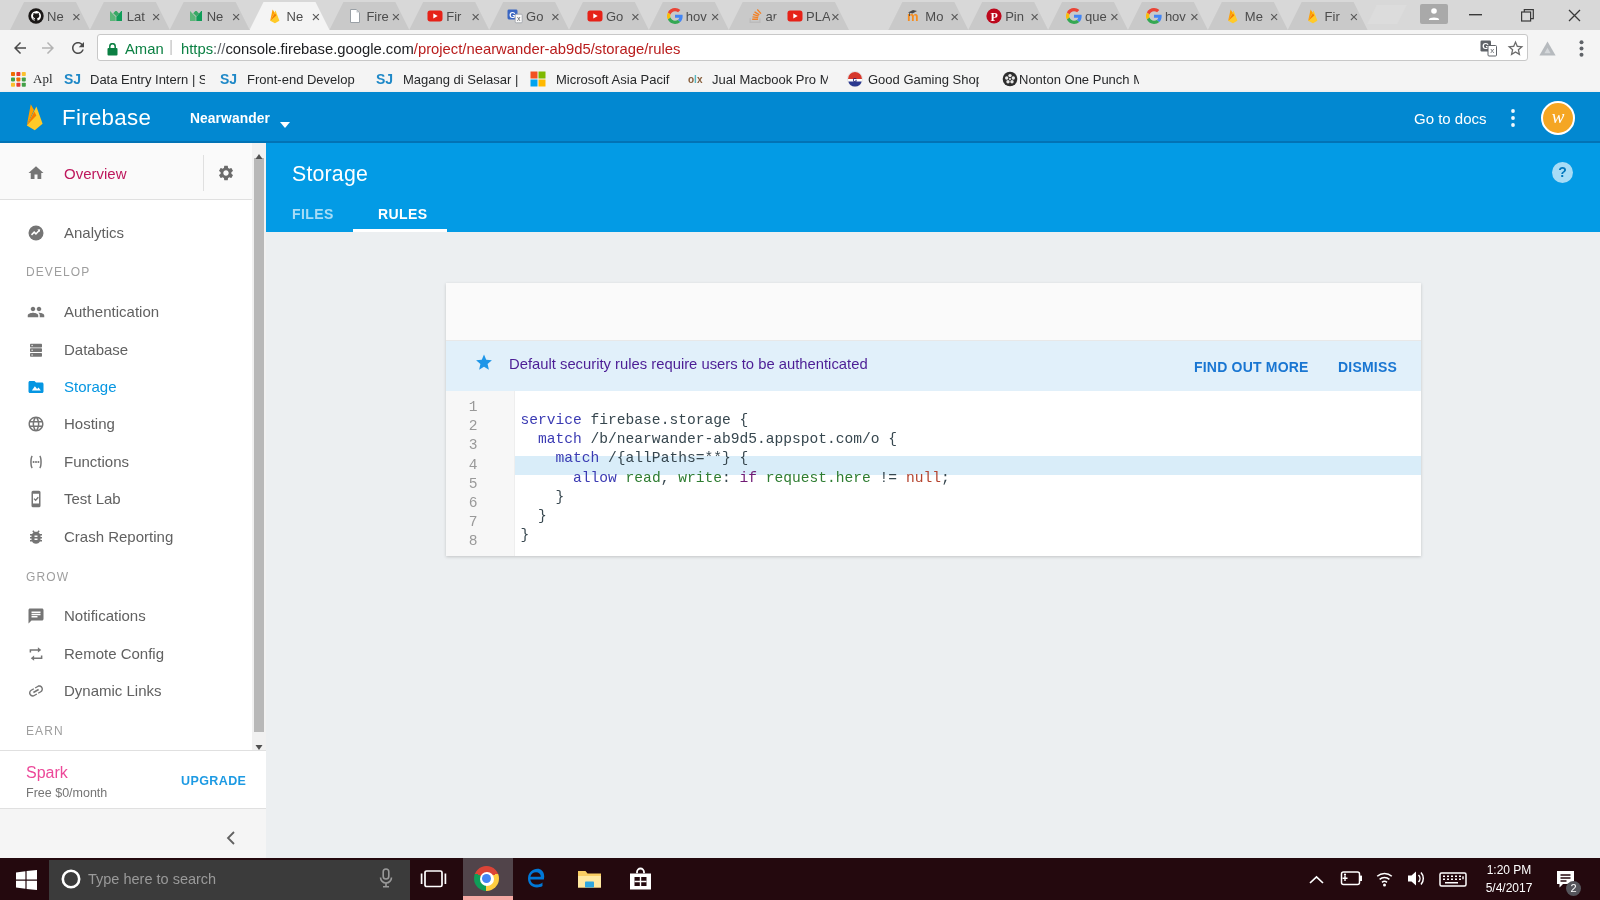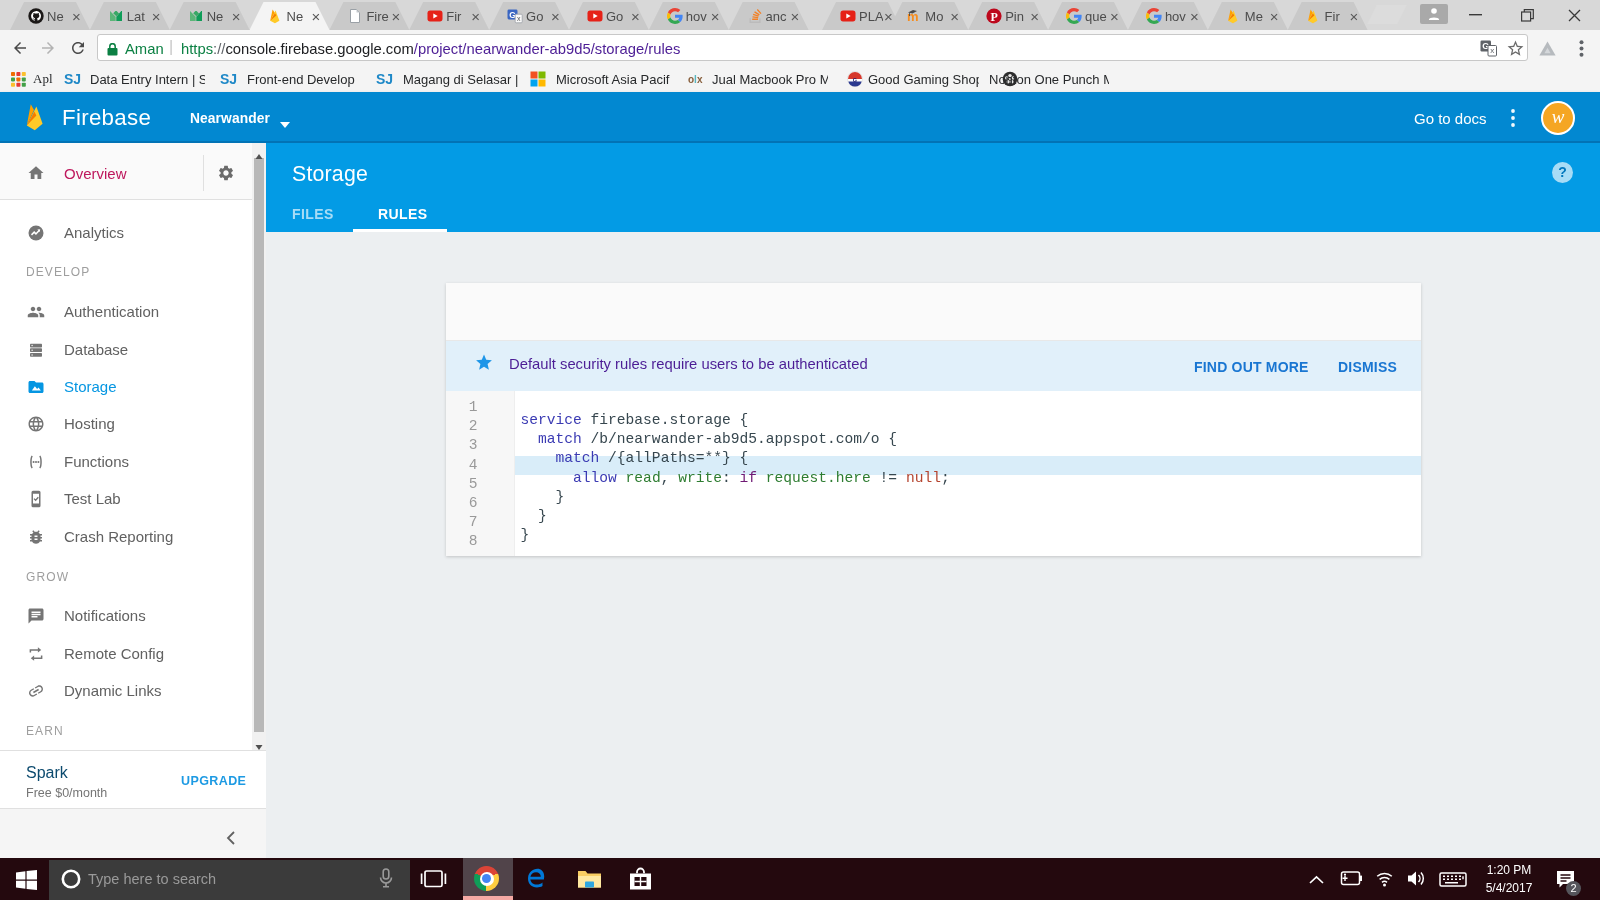--- a/index.html
+++ b/index.html
@@ -119,21 +119,21 @@
     <span class="x">×</span>
   </div>
 <div class="tab" style="left:728.6px;width:80px;">
     <span class="fav"><svg width="16" height="16" viewBox="0 0 16 16">
         <path fill="#bcbbbb" d="M12.2 10.2v3.4H3.9v-3.4H2.5v4.8h11.1v-4.8z"></path>
         <path fill="#f48024" d="M5.2 11.9h5.8v-1.3H5.2zM5.4 9.5l5.7.8.2-1.3-5.7-.8zM5.9 7l5.5 1.7.4-1.2L6.3 5.8zM7.2 4.4l4.8 3 .7-1.1-4.8-3zM9.8 1.9l3.7 4.2 1-.9L10.8 1z"></path>
       </svg></span>
     <span class="t">anc</span>
     <span class="x">×</span>
   </div>
-<div class="tab" style="left:822px;width:80px;align-items:center;">
+<div class="tab" style="left:769px;width:80px;align-items:center;">
     <span class="fav"><svg width="16" height="16" viewBox="0 0 16 16">
         <rect x="0.5" y="2.6" width="15" height="10.8" rx="2.6" fill="#e62117"></rect>
         <polygon points="6.3,5.5 10.7,8 6.3,10.5" fill="#fff"></polygon>
       </svg></span>
     <span class="t">PLA</span>
     <span class="x">×</span>
   </div>
 <div class="tab" style="left:888.3px;width:80px;">
     <span class="fav"><svg width="16" height="16" viewBox="0 0 16 16">
         <text x="1" y="12.5" font-family="Liberation Sans" font-size="13" font-weight="bold" fill="#f78d1e">m</text>
@@ -223,21 +223,21 @@
     </svg></div>
 <div class="abs" style="left:69px;top:39px;"><svg width="18" height="18" viewBox="0 0 24 24" fill="#4a4a4a">
       <path d="M17.65 6.35C16.2 4.9 14.21 4 12 4c-4.42 0-7.99 3.58-7.99 8s3.57 8 7.99 8c3.73 0 6.84-2.55 7.73-6h-2.08c-.82 2.33-3.04 4-5.65 4-3.31 0-6-2.69-6-6s2.69-6 6-6c1.66 0 3.14.69 4.22 1.78L13 11h7V4l-2.35 2.35z"></path>
     </svg></div>
 <div class="abs" style="left:107px;top:42px;"><svg width="11" height="13" viewBox="0 0 11 13">
       <rect x="0.5" y="5" width="10" height="7.5" rx="1" fill="#0b8043"></rect>
       <path d="M2.8 5V3.4a2.7 2.7 0 0 1 5.4 0V5" fill="none" stroke="#0b8043" stroke-width="1.5"></path>
     </svg></div>
 <div class="abs" style="left:125px;top:40.5px;font-size:14.8px;color:#0b8043;">Aman</div>
 <div class="abs" style="left:169px;top:38px;font-size:16px;color:#c6c6c6;">|</div>
-<div class="abs" style="left:181px;top:40.5px;font-size:14.8px;color:#202124;"><span style="color:#0b8043;">https</span><span style="color:#5f6368;">://</span>console.firebase.google.com<span style="color:#4c1d95;">/project/nearwander-ab9d5/storage/rules</span></div>
+<div class="abs" style="left:181px;top:40.5px;font-size:14.8px;color:#202124;"><span style="color:#0b8043;">https</span><span style="color:#5f6368;">://</span>console.firebase.google.com<span style="color:#b91c1c;">/project/nearwander-ab9d5/storage/rules</span></div>
 <div class="abs" style="left:1480px;top:40px;"><svg width="17" height="17" viewBox="0 0 17 17">
       <rect x="0.5" y="0.5" width="10.5" height="11" rx="1.2" fill="#5f6368"></rect>
       <text x="5.7" y="9.3" font-size="9" fill="#fff" text-anchor="middle" font-family="Liberation Sans" font-weight="bold">G</text>
       <rect x="8" y="5.5" width="8.5" height="10.5" rx="1" fill="#fff" stroke="#5f6368" stroke-width="1"></rect>
       <text x="12.2" y="13.4" font-size="8" fill="#5f6368" text-anchor="middle" font-family="Liberation Sans">x</text>
     </svg></div>
 <div class="abs" style="left:1506px;top:39px;"><svg width="19" height="19" viewBox="0 0 24 24" fill="#6b6b6b">
       <path d="M22 9.24l-7.19-.62L12 2 9.19 8.63 2 9.24l5.46 4.73L5.82 21 12 17.27 18.18 21l-1.63-7.03L22 9.24zM12 15.4l-3.76 2.27 1-4.28-3.32-2.88 4.38-.38L12 6.1l1.71 4.04 4.38.38-3.32 2.88 1 4.28L12 15.4z"></path>
     </svg></div>
 <div class="abs" style="left:1539px;top:41px;"><svg width="17" height="15" viewBox="0 0 17 15">
@@ -311,21 +311,21 @@
     <span class="bi"><svg width="16" height="16" viewBox="0 0 16 16">
         <circle cx="8" cy="8" r="7.3" fill="#2d2d2d"></circle>
         <circle cx="8" cy="4.6" r="1.7" fill="#e8e8e8"></circle>
         <circle cx="4.7" cy="7" r="1.7" fill="#e8e8e8"></circle>
         <circle cx="11.3" cy="7" r="1.7" fill="#e8e8e8"></circle>
         <circle cx="6" cy="10.7" r="1.7" fill="#e8e8e8"></circle>
         <circle cx="10" cy="10.7" r="1.7" fill="#e8e8e8"></circle>
         <circle cx="8" cy="8" r="1.1" fill="#e8e8e8"></circle>
       </svg></span>
   </div>
-<div class="bm" style="left:989px;width:120px;overflow:hidden;white-space:nowrap;">Nonton One Punch M</div>
+<div class="bm" style="left:1019px;width:120px;overflow:hidden;white-space:nowrap;">Nonton One Punch M</div>
 <div class="abs" id="appbar"></div>
 
 <div class="abs" style="left:25px;top:103px;"><svg width="20" height="28" viewBox="0 0 20 28">
       <polygon fill="#ffca28" points="1.8,22.6 11.4,3.4 17.6,20.8 9.8,27.2"></polygon>
       <polygon fill="#ffa000" points="1.8,22.6 5.8,1.2 9.0,7.0"></polygon>
       <polygon fill="#f57c00" points="1.8,22.6 9.4,8.6 11.4,12.4"></polygon>
     </svg></div>
 <div class="abs" style="left:62px;top:105px;font-size:22.3px;color:#fff;letter-spacing:0.3px;">Firebase</div>
 <div class="abs" style="left:190px;top:111px;font-size:13.8px;font-weight:bold;color:#fff;letter-spacing:0.1px;">Nearwander</div>
 <div class="abs" style="left:279px;top:115px;"><svg width="12" height="8" viewBox="0 0 12 8">
@@ -427,21 +427,21 @@
     </svg></div>
 <div class="abs" style="left:252px;top:143px;width:14px;height:607px;background:#f1f1f1;"></div>
 <div class="abs" style="left:254px;top:158px;width:10px;height:574px;background:#b8b8b8;"></div>
 <div class="abs" style="left:255px;top:147px;"><svg width="8" height="8" viewBox="0 0 8 8">
       <polygon points="4,1 7.5,6 0.5,6" fill="#505050"></polygon>
     </svg></div>
 <div class="abs" style="left:255px;top:737px;"><svg width="8" height="8" viewBox="0 0 8 8">
       <polygon points="0.5,2 7.5,2 4,7" fill="#505050"></polygon>
     </svg></div>
 <div class="abs" style="left:0px;top:750px;width:266px;height:1px;background:#e0e0e0;"></div>
-<div class="abs" style="left:26px;top:764px;font-size:16px;color:#0c4a6e;">Spark</div>
+<div class="abs" style="left:26px;top:764px;font-size:16px;color:#ec4899;">Spark</div>
 <div class="abs" style="left:26px;top:786px;font-size:12.5px;color:#757575;">Free $0/month</div>
 <div class="abs" style="left:181px;top:774px;font-size:12.5px;font-weight:bold;color:#1d9ae3;letter-spacing:0.4px;">UPGRADE</div>
 <div class="abs" style="left:0px;top:808px;width:266px;height:1px;background:#e0e0e0;"></div>
 <div class="abs" style="left:0px;top:809px;width:266px;height:49px;background:#f5f5f5;"></div>
 <div class="abs" style="left:224px;top:830px;"><svg width="14" height="16" viewBox="0 0 14 16">
       <path d="M10 2L4 8l6 6" fill="none" stroke="#616161" stroke-width="1.8"></path>
     </svg></div>
 
 <div class="abs" id="card"></div>
 <div class="abs" id="cardtop"></div>

